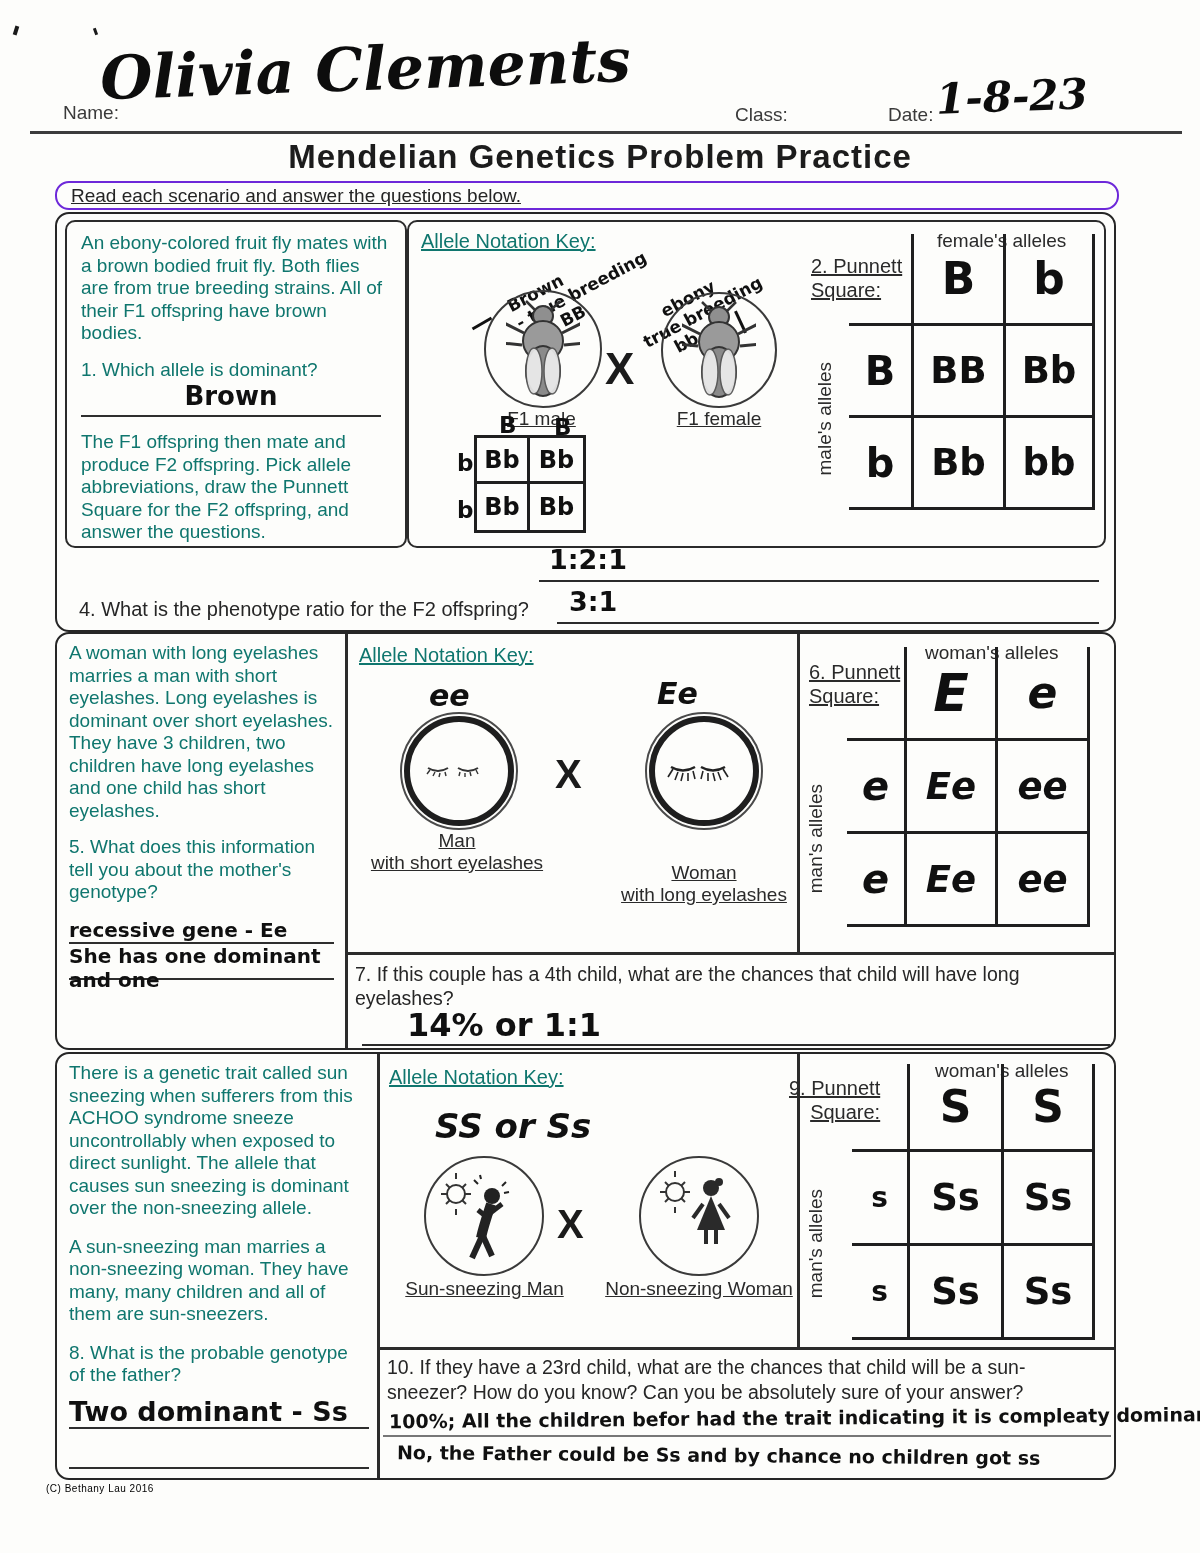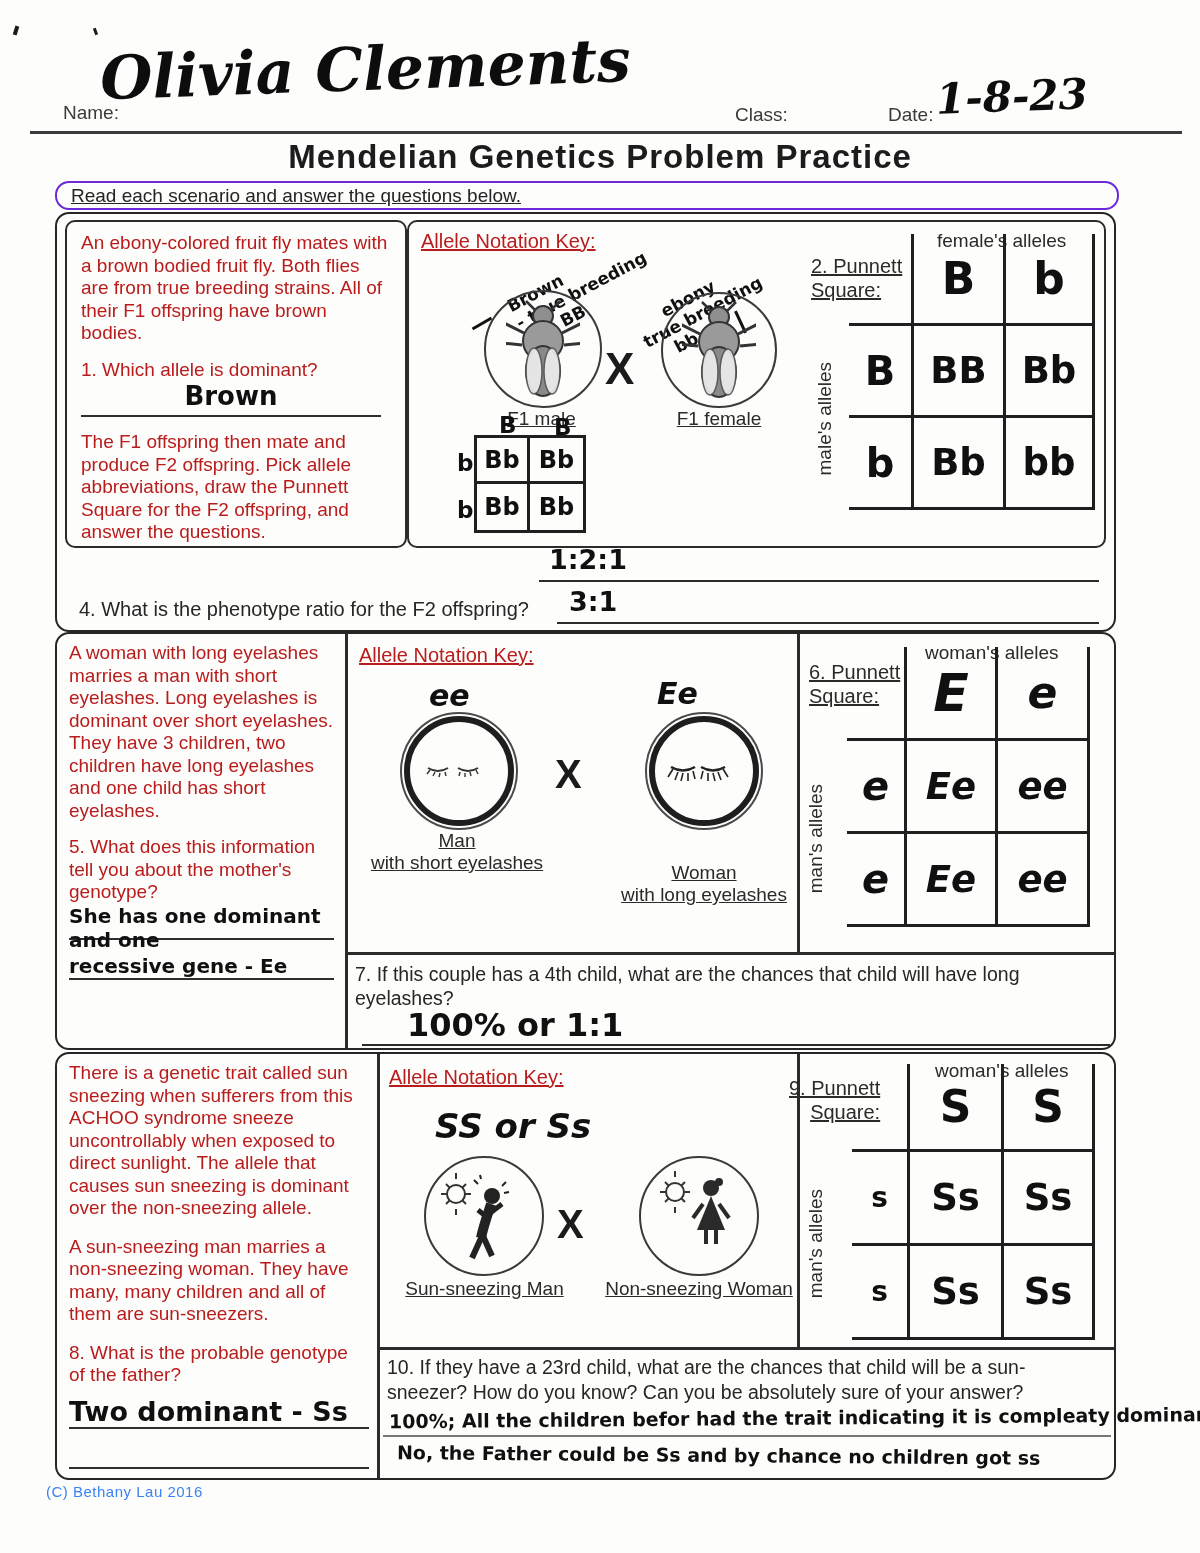--- a/index.html
+++ b/index.html
@@ -16,21 +16,21 @@
                font-weight:700;font-size:42px;color:#0d0d0d;transform:rotate(-2deg);}
   .hdr-line{position:absolute;left:30px;top:131px;width:1152px;height:3px;background:#3c3c3c;}
   .title{position:absolute;left:0;top:138px;width:100%;text-align:center;font-size:33px;font-weight:700;
          color:#1c1c1c;letter-spacing:1px;}
   .instruction{position:absolute;left:55px;top:181px;width:1046px;height:25px;border:2px solid #6d28d9;
                border-radius:14px;padding-left:14px;font-size:19px;line-height:25px;}
   .instruction span{text-decoration:underline;}
   
   .sect{position:absolute;left:55px;width:1057px;border:2.5px solid #262626;border-radius:14px;background:transparent;}
   .panel{position:absolute;border:2px solid #2b2b2b;border-radius:10px;}
-  .ptext{font-size:19px;line-height:22.5px;color:#b91c1c;}
+  .ptext{font-size:19px;line-height:22.5px;color:#0f766e;}
   .underline-t{text-decoration:underline;}
   .ansline{border-bottom:2.5px solid #2e2e2e;}
   .vline{position:absolute;background:#2b2b2b;}
   .hline{position:absolute;background:#2b2b2b;}
   
   .pp{position:absolute;display:grid;}
   .pp>div{display:flex;align-items:center;justify-content:center;}
   .bb{border-bottom:3px solid #1f1f1f;}
   .bl{border-left:3px solid #1f1f1f;}
   .br{border-right:3px solid #1f1f1f;}
@@ -50,21 +50,21 @@
   
   .circ{position:absolute;border:2.5px solid #3a3a3a;border-radius:50%;display:flex;align-items:center;justify-content:center;}
   .face{position:absolute;border:2px solid #4a4a4a;border-radius:50%;display:flex;align-items:center;justify-content:center;}
   .face-inner{width:86%;height:86%;border:6px solid #1e1e1e;border-radius:50%;position:relative;}
   .cross{position:absolute;font-size:44px;font-weight:700;color:#1b1b1b;}
   .dlabel{position:absolute;text-align:center;font-size:19px;color:#2a2a2a;}
   .dlabel span{text-decoration:underline;}
   .note{position:absolute;font-size:17px;line-height:19px;white-space:nowrap;}
   .stroke-mark{position:absolute;background:#111;}
   .qtext{position:absolute;font-size:20px;color:#262626;}
-  .footer{position:absolute;left:46px;top:1483px;font-size:15px;color:#3b82f6;letter-spacing:.5px;}
+  .footer{position:absolute;left:46px;top:1483px;font-size:10px;color:#000000;letter-spacing:.5px;}
 </style>
 </head>
 <body>
 
 <div class="page">
 
   <div class="tick" style="left:14px;top:26px;width:4px;height:9px;transform:rotate(18deg);"></div>
   <div class="tick" style="left:94px;top:28px;width:3px;height:7px;transform:rotate(-20deg);"></div>
 
   <div class="lbl" style="left:63px;top:102px;">Name:</div>
@@ -176,25 +176,25 @@
   </div>
 
   <div class="sect" style="top:632px;height:414px;">
     <div class="vline" style="left:288px;top:0;width:2.5px;height:414px;"></div>
     <div class="vline" style="left:740px;top:0;width:2.5px;height:318px;"></div>
     <div class="hline" style="left:288px;top:318px;width:769px;height:2.5px;"></div>
 
     <div style="position:absolute;left:12px;top:8px;width:268px;">
       <div class="ptext">A woman with long eyelashes marries a man with short eyelashes.  Long eyelashes is dominant over short eyelashes.  They have 3 children, two children have long eyelashes and one child has short eyelashes.</div>
       <div class="ptext" style="margin-top:14px;">5.  What does this information tell you about the mother's genotype?</div>
+      <div class="ansline" style="width:265px;height:38px;display:flex;align-items:flex-end;">
+        <span class="hw" style="font-size:20px;">recessive gene - Ee</span>
+      </div>
       <div class="ansline" style="width:265px;height:34px;">
         <span class="hw" style="font-size:20px;">She has one dominant and one</span>
-      </div>
-      <div class="ansline" style="width:265px;height:38px;display:flex;align-items:flex-end;">
-        <span class="hw" style="font-size:20px;">recessive gene - Ee</span>
       </div>
     </div>
 
     <div class="ptext underline-t" style="position:absolute;left:302px;top:10px;font-size:20px;">Allele Notation Key:</div>
     <span class="hw" style="position:absolute;left:372px;top:44px;font-size:30px;font-style:italic;">ee</span>
     <span class="hw" style="position:absolute;left:600px;top:42px;font-size:30px;font-style:italic;">Ee</span>
 
     <div class="face" style="left:343px;top:78px;width:114px;height:114px;">
       <div class="face-inner">
         <svg width="86" height="86" viewBox="0 0 86 86" style="position:absolute;left:0;top:0;">
@@ -255,21 +255,21 @@
       <div class="bb bl br phead hw" style="font-size:44px;font-style:italic;">e</div>
       <div class="bb prow hw" style="font-style:italic;">e</div>
       <div class="bb bl pcell hw" style="font-style:italic;">Ee</div>
       <div class="bb bl br pcell hw" style="font-style:italic;">ee</div>
       <div class="bb prow hw" style="font-style:italic;">e</div>
       <div class="bb bl pcell hw" style="font-style:italic;">Ee</div>
       <div class="bb bl br pcell hw" style="font-style:italic;">ee</div>
     </div>
 
     <div class="qtext" style="left:298px;top:328px;width:740px;font-size:19.5px;line-height:24px;">7. If this couple has a 4th child, what are the chances that child will have long eyelashes?</div>
-    <span class="hw" style="position:absolute;left:350px;top:372px;font-size:32px;">100% or 1:1</span>
+    <span class="hw" style="position:absolute;left:350px;top:372px;font-size:32px;">14% or 1:1</span>
     <div class="hline" style="left:305px;top:410px;width:748px;height:2px;"></div>
   </div>
 
   <div class="sect" style="top:1052px;height:424px;">
     <div class="vline" style="left:320px;top:0;width:2.5px;height:424px;"></div>
     <div class="vline" style="left:740px;top:0;width:2.5px;height:293px;"></div>
     <div class="hline" style="left:320px;top:293px;width:737px;height:2.5px;"></div>
 
     <div style="position:absolute;left:12px;top:8px;width:298px;">
       <div class="ptext">There is a genetic trait called sun sneezing when sufferers from this ACHOO syndrome sneeze uncontrollably when exposed to direct sunlight.  The allele that causes sun sneezing is dominant over the non-sneezing allele.</div>

